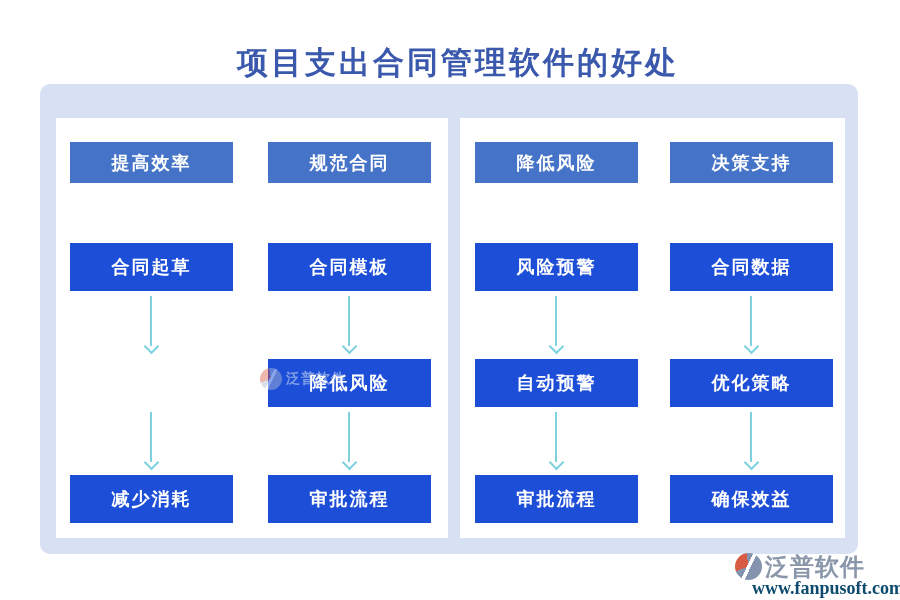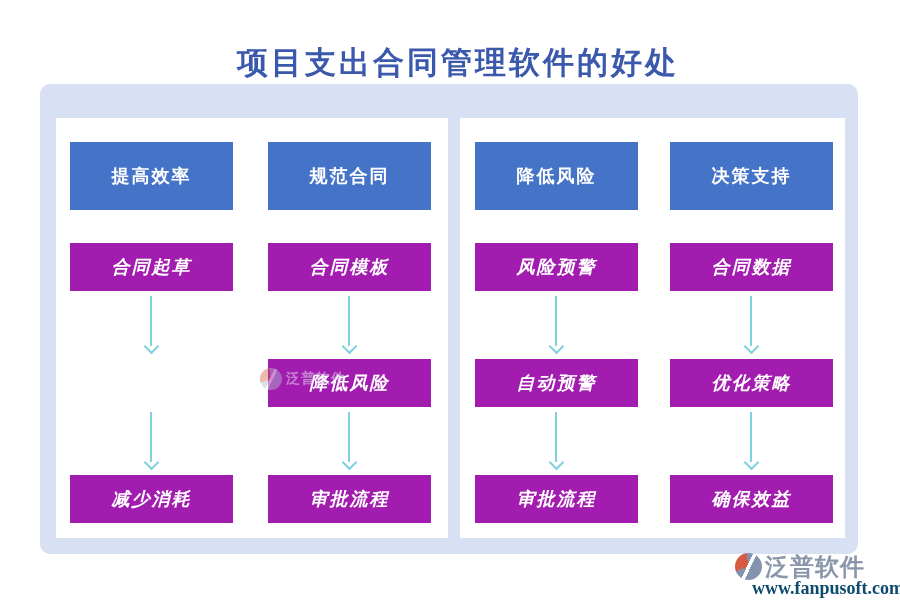--- a/index.html
+++ b/index.html
@@ -19,22 +19,22 @@
   .panel{position:absolute;top:118px;height:420px;background:#ffffff;}
   .panel-left{left:56px;width:392px;}
   .panel-right{left:460px;width:385px;}
 
   .box{
     position:absolute;width:163px;height:48px;
     display:flex;align-items:center;justify-content:center;
     color:#ffffff;font-size:18px;font-weight:bold;letter-spacing:2px;
     font-family:"Liberation Serif",serif;
   }
-  .box.header{height:68px;background:#4573C7;}
-  .box.step{background:#a21caf;font-style:italic;}
+  .box.header{height:41px;background:#4573C7;}
+  .box.step{background:#1d4ed8;}
 
   .c1{left:70px}.c2{left:268px}.c3{left:475px}.c4{left:670px}
   .r1{top:142px}.r2{top:243px}.r3{top:359px}.r4{top:475px}
 
   .arrow{position:absolute;width:14px;height:58px;}
   .a1{top:296px}.a2{top:412px}
   .ax1{left:144px}.ax2{left:342px}.ax3{left:549px}.ax4{left:744px}
   .arrow .line{position:absolute;left:6px;top:0;width:2px;height:50px;background:#7DD2DE;}
   .arrow .head{
     position:absolute;left:2px;bottom:2px;width:9px;height:9px;

